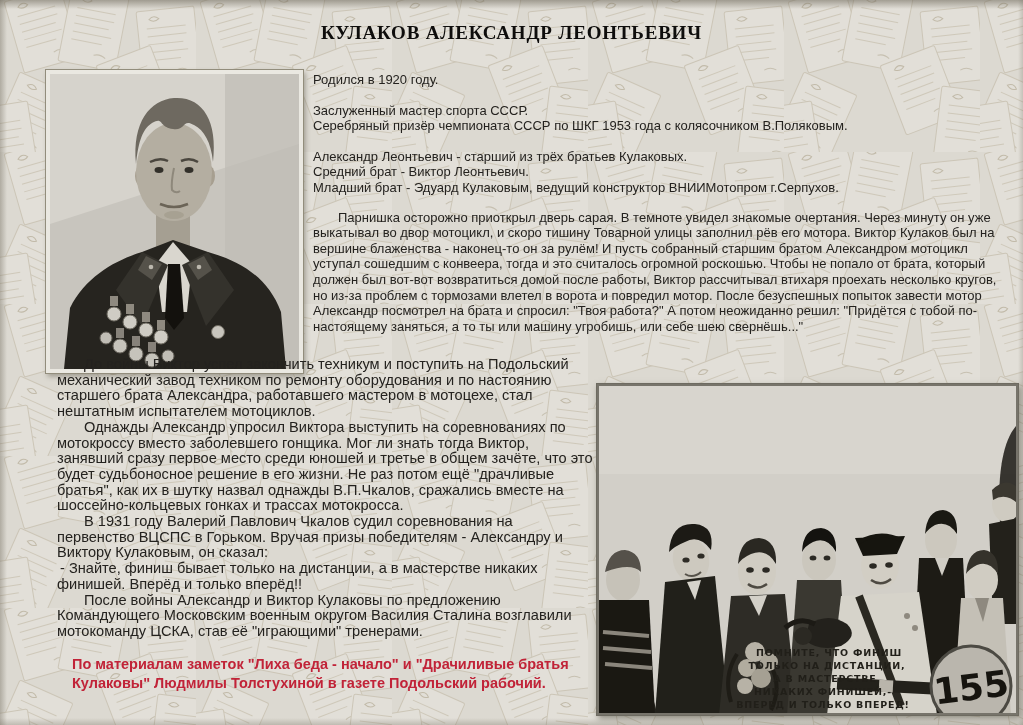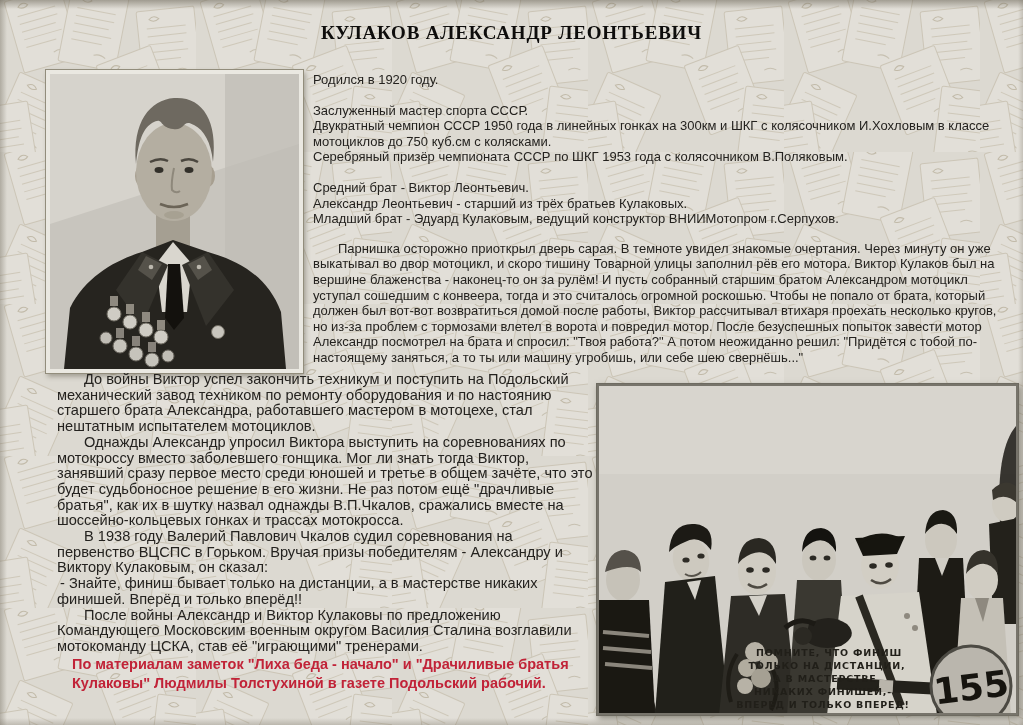--- a/index.html
+++ b/index.html
@@ -37,21 +37,21 @@
 
   .right-col {
     position:absolute; left:313px; top:72px; width:700px; z-index:2;
     font-size:13px; line-height:15.6px;
   }
   .right-col p { margin:0; }
   .right-col .gap { margin-top:15px; }
   .right-col .story { margin-top:14px; text-indent:25px; }
 
   .left-col {
-    position:absolute; left:57px; top:372px; width:537px; z-index:2;
+    position:absolute; left:57px; top:357px; width:537px; z-index:2;
     font-size:14.6px; line-height:15.7px;
   }
   .left-col p { margin:0; text-indent:27px; }
   .left-col p.dash { text-indent:3px; }
 
   .source {
     position:absolute; left:72px; top:655px; z-index:2;
     font-size:14.5px; font-weight:bold; line-height:19px;
   }
 
@@ -157,35 +157,34 @@
         <circle cx="118" cy="282" r="6" fill="#c0bdb5" stroke="#66625a"></circle>
         <circle cx="168" cy="258" r="6.5" fill="#c8c5bd" stroke="#6e6a60"></circle>
       </g>
     </svg>
   </div>
 
   <div class="right-col">
     <p>Родился в 1920 году.</p>
     <div class="gap">
       <p>Заслуженный мастер спорта СССР.</p>
-      <p>Двукратный чемпион СССР 1950 года в линейных гонках на 300км и ШКГ с колясочником И.Хохловым в классе мотоциклов до 750 куб.см с колясками.</p>
       <p>Серебряный призёр чемпионата СССР по ШКГ 1953 года с колясочником В.Поляковым.</p>
     </div>
     <div class="gap">
+      <p>Александр Леонтьевич - старший из трёх братьев Кулаковых.</p>
       <p>Средний брат - Виктор Леонтьевич.</p>
-      <p>Александр Леонтьевич - старший из трёх братьев Кулаковых.</p>
       <p>Младший брат - Эдуард Кулаковым, ведущий конструктор ВНИИМотопром г.Серпухов.</p>
     </div>
     <p class="story">Парнишка осторожно приоткрыл дверь сарая. В темноте увидел знакомые очертания. Через минуту он уже выкатывал во двор мотоцикл, и скоро тишину Товарной улицы заполнил рёв его мотора. Виктор Кулаков был на вершине блаженства - наконец-то он за рулём! И пусть собранный старшим братом Александром мотоцикл уступал сошедшим с конвеера, тогда и это считалось огромной роскошью. Чтобы не попало от брата, который должен был вот-вот возвратиться домой после работы, Виктор рассчитывал втихаря проехать несколько кругов, но из-за проблем с тормозами влетел в ворота и повредил мотор. После безуспешных попыток завести мотор Александр посмотрел на брата и спросил: "Твоя работа?" А потом неожиданно решил: "Придётся с тобой по-настоящему заняться, а то ты или машину угробишь, или себе шею свернёшь..."</p>
   </div>
 
   <div class="left-col">
     <p>До войны Виктор успел закончить техникум и поступить на Подольский механический завод техником по ремонту оборудования и по настоянию старшего брата Александра, работавшего мастером в мотоцехе, стал нештатным испытателем мотоциклов.</p>
     <p>Однажды Александр упросил Виктора выступить на соревнованиях по мотокроссу вместо заболевшего гонщика. Мог ли знать тогда Виктор, занявший сразу первое место среди юношей и третье в общем зачёте, что это будет судьбоносное решение в его жизни. Не раз потом ещё "драчливые братья", как их в шутку назвал однажды В.П.Чкалов, сражались вместе на шоссейно-кольцевых гонках и трассах мотокросса.</p>
-    <p>В 1938 году Валерий Павлович Чкалов судил соревнования на первенство ВЦСПС в Горьком. Вручая призы победителям - Александру и Виктору Кулаковым, он сказал:</p>
+    <p>В 1931 году Валерий Павлович Чкалов судил соревнования на первенство ВЦСПС в Горьком. Вручая призы победителям - Александру и Виктору Кулаковым, он сказал:</p>
     <p class="dash">- Знайте, финиш бывает только на дистанции, а в мастерстве никаких финишей. Вперёд и только вперёд!!</p>
     <p>После войны Александр и Виктор Кулаковы по предложению Командующего Московским военным округом Василия Сталина возглавили мотокоманду ЦСКА, став её "играющими" тренерами.</p>
   </div>
 
   <div class="source" style="color:#c12338;">
     <div>По материалам заметок "Лиха беда - начало" и "Драчиливые братья</div>
     <div>Кулаковы" Людмилы Толстухиной в газете Подольский рабочий.</div>
   </div>
 
   <div class="groupphoto">

